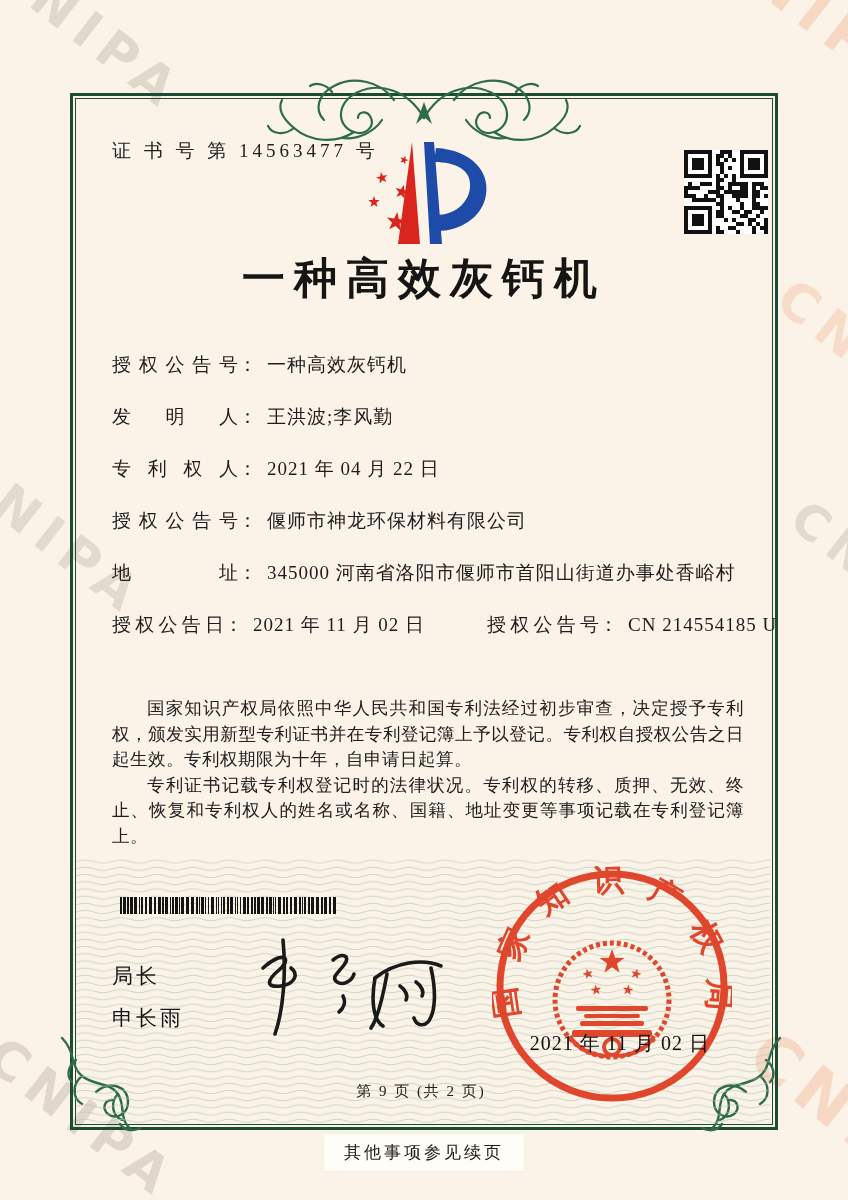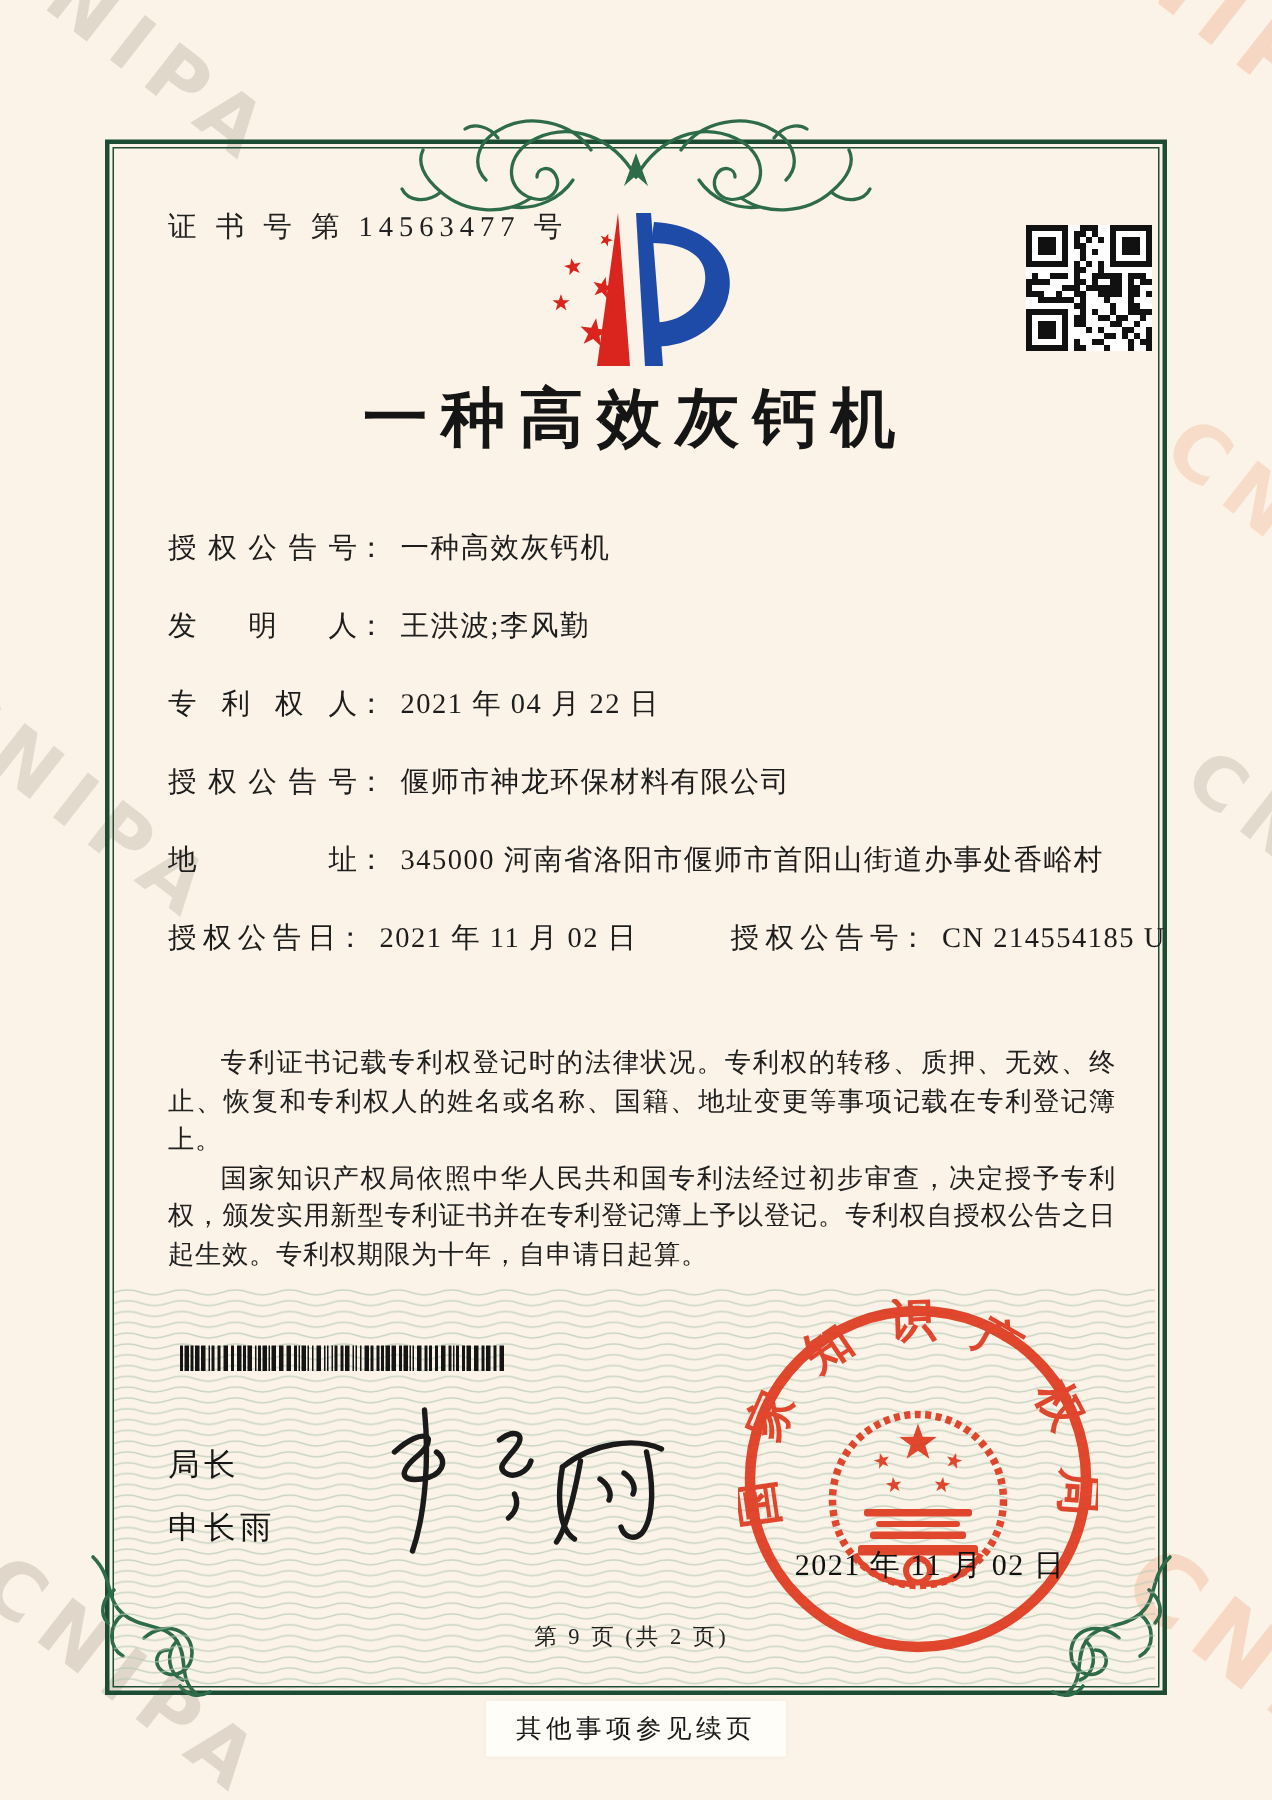--- a/index.html
+++ b/index.html
@@ -155,22 +155,22 @@
       <span>
         <span class="lbl5">授权公告日</span><span>：</span><span class="val">2021 年 11 月 02 日</span>
       </span>
       <span class="pair2">
         <span class="lbl5">授权公告号</span><span>：</span><span class="val">CN 214554185 U</span>
       </span>
     </div>
   </div>
 
   <div class="body-text">
+    <p>国家知识产权局依照中华人民共和国专利法经过初步审查，决定授予专利权，颁发实用新型专利证书并在专利登记簿上予以登记。专利权自授权公告之日起生效。专利权期限为十年，自申请日起算。</p>
     <p>专利证书记载专利权登记时的法律状况。专利权的转移、质押、无效、终止、恢复和专利权人的姓名或名称、国籍、地址变更等事项记载在专利登记簿上。</p>
-    <p>国家知识产权局依照中华人民共和国专利法经过初步审查，决定授予专利权，颁发实用新型专利证书并在专利登记簿上予以登记。专利权自授权公告之日起生效。专利权期限为十年，自申请日起算。</p>
   </div>
 
   <svg class="waves" width="694" height="268">
     <defs>
       <pattern id="wv" width="36" height="7.2" patternUnits="userSpaceOnUse">
         <path d="M0 3.6 Q 9 0.4 18 3.6 T 36 3.6" fill="none" stroke="#b6c9b6" stroke-width="1"></path>
       </pattern>
     </defs>
     <rect width="694" height="268" fill="url(#wv)" opacity="0.72"></rect>
   </svg>

